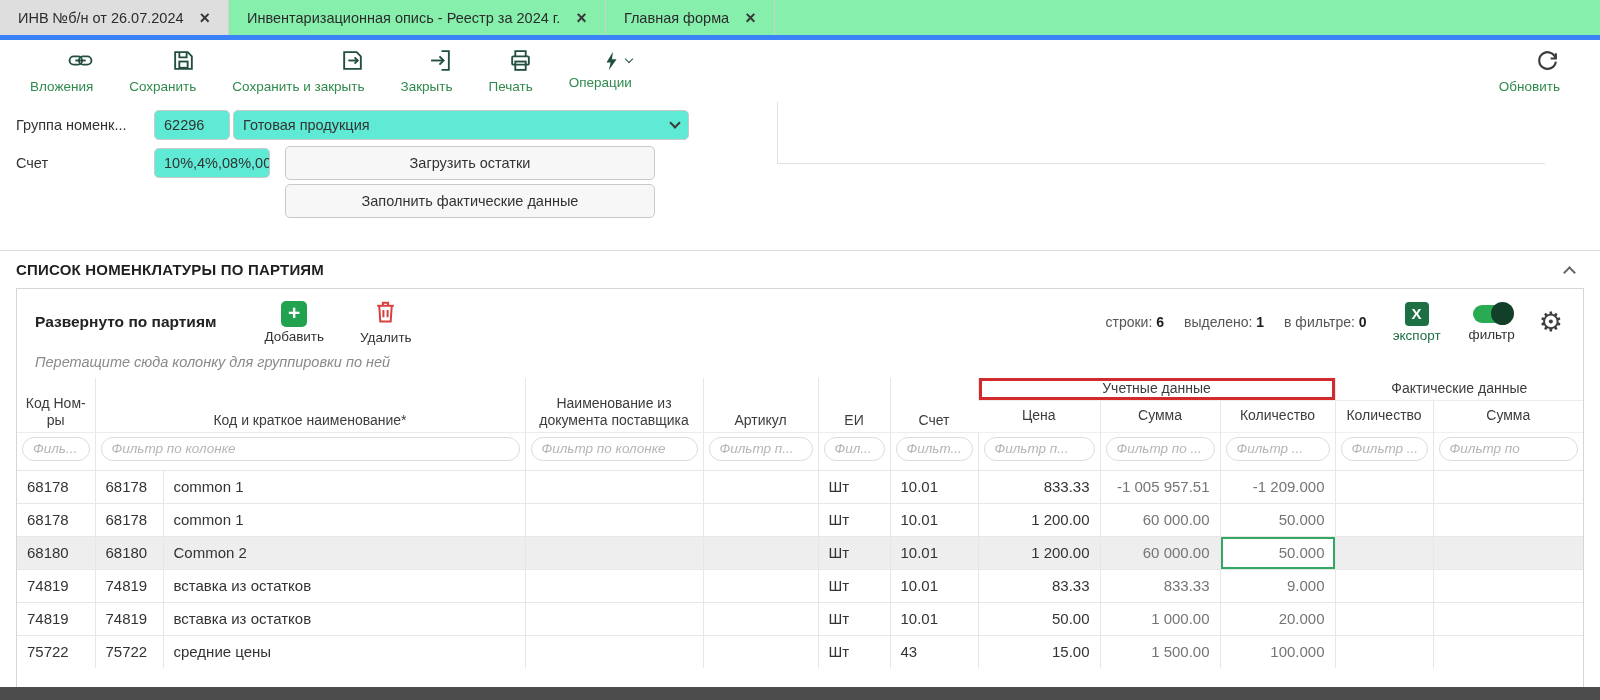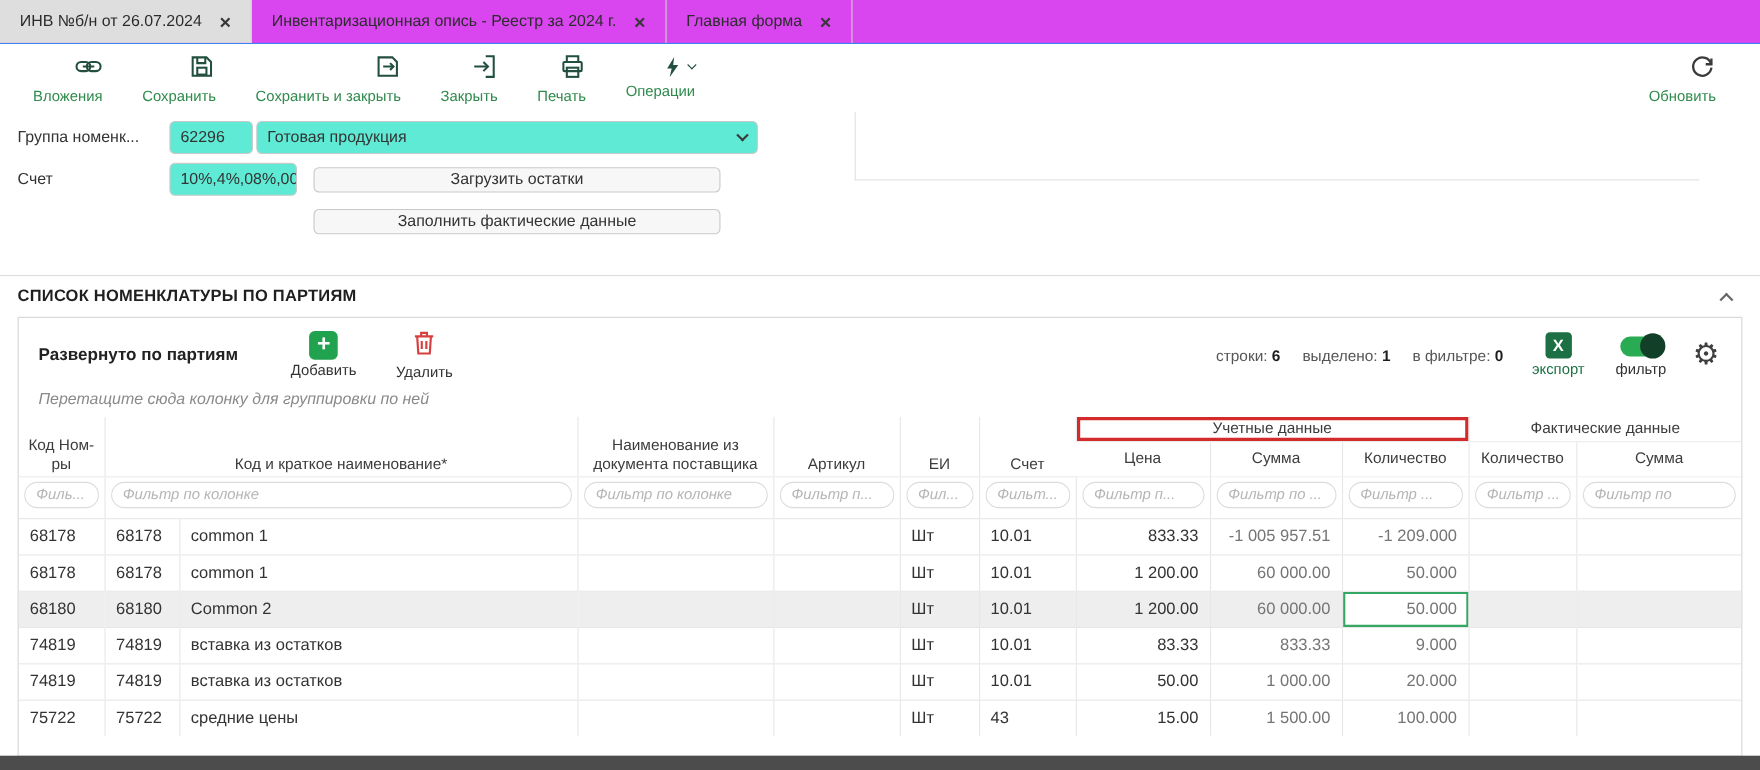--- a/index.html
+++ b/index.html
@@ -1,20 +1,20 @@
 <!DOCTYPE html>
 <html><head>
 <meta charset="utf-8">
 <style>
   * { margin:0; padding:0; box-sizing:border-box; }
   html,body { width:1600px; height:700px; overflow:hidden; }
   body { font-family:"Liberation Sans", sans-serif; background:#fff; color:#333; position:relative; }
 
   
-  .tab-bar { height:40px; background:#d946ef; display:flex; border-bottom:1px solid #3b82f6; }
+  .tab-bar { height:40px; background:#86efac; display:flex; border-bottom:5px solid #3b82f6; }
   .tab { display:flex; align-items:center; gap:16px; padding:0 18px; font-size:14.5px; color:#2c2c2c; border-right:1px solid #d0d0d0; cursor:pointer; }
   .tab.active { background:#dedede; }
   .tab .close { font-size:18px; color:#383838; font-weight:bold; line-height:1; cursor:pointer; }
 
   
   .toolbar { height:62px; display:flex; align-items:flex-start; padding:8px 40px 0 30px; background:#fff; }
   .tool { display:flex; flex-direction:column; align-items:flex-end; gap:2px; margin-right:36px; cursor:pointer; }
   .tool svg { width:25px; height:25px; color:#224f3e; }
   .tool .lbl { font-size:13.5px; color:#2f8a4d; white-space:nowrap; }
   .tool.refresh { margin-left:auto; margin-right:0; }
@@ -24,21 +24,21 @@
 
   
   .form-area { position:relative; padding:4px 0 0 16px; height:148px; }
   .frow { display:flex; align-items:center; height:38px; }
   .flabel { width:138px; font-size:14.5px; color:#333; }
   .finput { height:30px; border:1px solid #c9c9c9; border-radius:5px; background:#5eead4; font-size:14.5px; padding:0 9px; display:flex; align-items:center; overflow:hidden; white-space:nowrap; }
   .code-field { width:76px; margin-right:3px; }
   .dropdown { width:456px; justify-content:space-between; cursor:pointer; }
   .chev { width:8px; height:8px; border-right:2px solid #3c3c3c; border-bottom:2px solid #3c3c3c; transform:rotate(45deg); margin-top:-4px; flex:none; }
   .acc-field { width:116px; }
-  .btn { height:23px; width:370px; background:#f7f7f7; border:1px solid #c9c9c9; border-radius:5px; font-size:14.5px; color:#333; display:flex; align-items:center; justify-content:center; margin-left:15px; cursor:pointer; }
+  .btn { height:34px; width:370px; background:#f7f7f7; border:1px solid #c9c9c9; border-radius:5px; font-size:14.5px; color:#333; display:flex; align-items:center; justify-content:center; margin-left:15px; cursor:pointer; }
   .btn.indent { margin-left:269px; }
   .right-panel { position:absolute; left:777px; top:0; width:768px; height:62px; border-left:1px solid #e2e2e2; border-bottom:1px solid #e2e2e2; }
 
   
   .section-header { height:38px; border-top:1px solid #ddd; display:flex; align-items:center; justify-content:space-between; padding:0 26px 0 16px; }
   .section-title { font-weight:bold; font-size:15px; color:#1f1f1f; letter-spacing:.2px; }
   .collapse-chev { width:9px; height:9px; border-left:2px solid #666; border-top:2px solid #666; transform:rotate(45deg); margin-top:5px; cursor:pointer; }
 
   
   .grid-panel { margin:0 16px; border:1px solid #d6d6d6; height:400px; overflow:hidden; background:#fff; }

